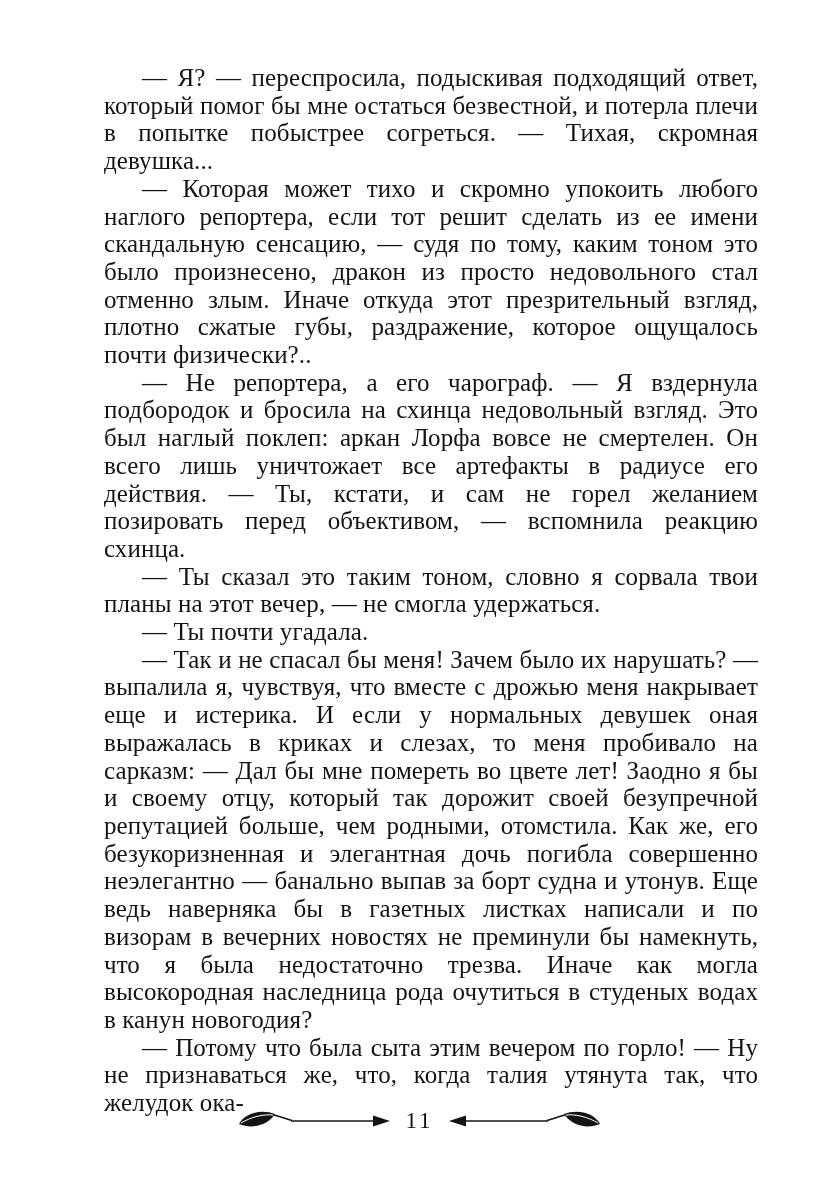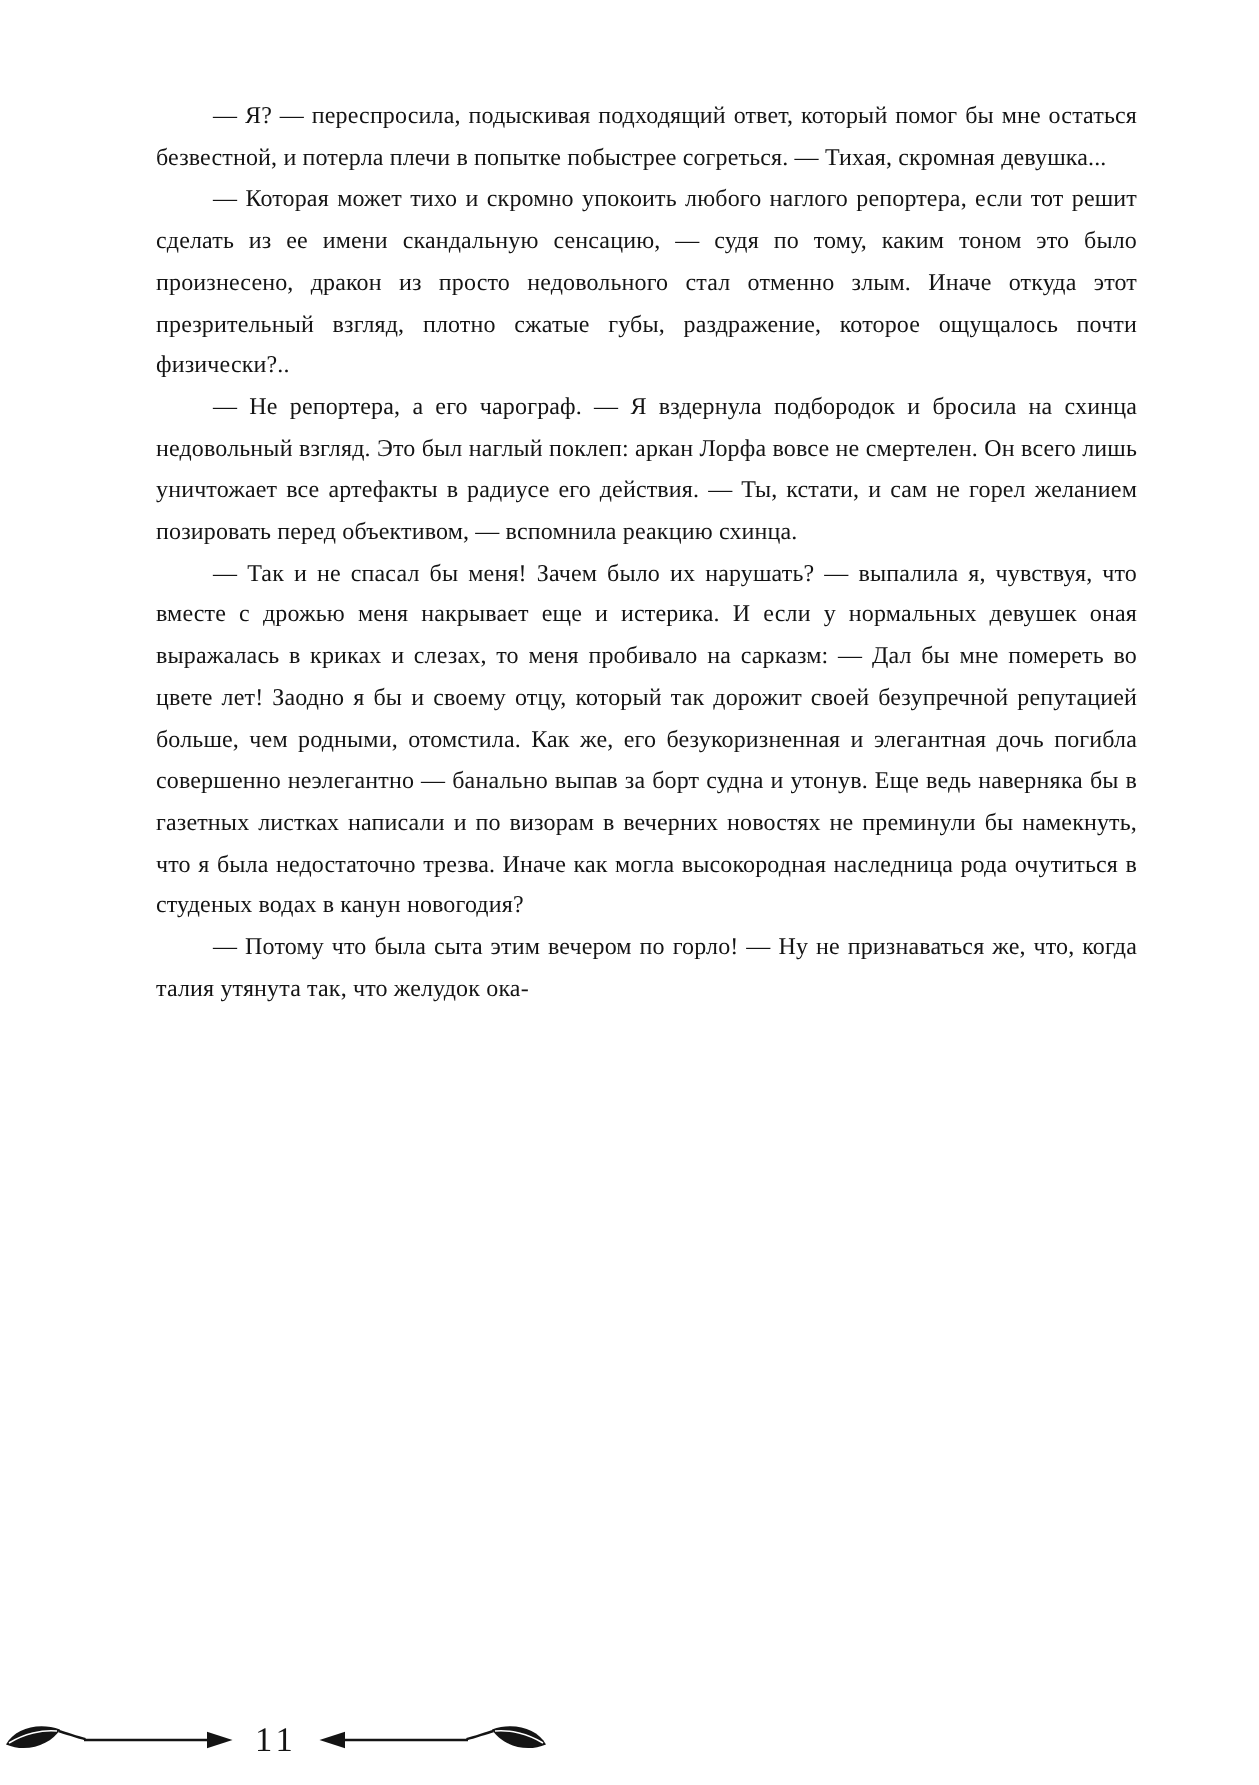--- a/index.html
+++ b/index.html
@@ -14,38 +14,39 @@
     background: #ffffff;
     overflow: hidden;
     font-family: "Liberation Serif", "DejaVu Serif", serif;
     color: #141414;
   }
   .text-block {
     position: absolute;
     left: 104px;
     top: 64px;
     width: 654px;
-    font-size: 16px;
+    font-size: 25px;
     line-height: 27.7px;
     text-align: justify;
     letter-spacing: 0.1px;
   }
   .para {
     margin: 0;
     padding: 0;
     text-indent: 38px;
   }
   .footer {
     position: absolute;
     left: 0;
     right: 0;
-    top: 1143px;
+    top: 1104px;
     height: 34px;
     display: flex;
     align-items: center;
+    justify-content: center;
     gap: 12px;
   }
   .pagenum {
     font-size: 23px;
     letter-spacing: 3px;
     color: #141414;
     line-height: 1;
     transform: translateY(-1px);
   }
   .flourish {
@@ -57,20 +58,22 @@
 </style>
 </head>
 <body>
 
 <div class="page">
 
   <div class="text-block" id="paragraphs">
       <p class="para">— Я? — переспросила, подыскивая подходящий ответ, который помог бы мне остаться безвестной, и потерла плечи в попытке побыстрее согреться. — Тихая, скромная девушка...</p>
       <p class="para">— Которая может тихо и скромно упокоить любого наглого репортера, если тот решит сделать из ее имени скандальную сенсацию, — судя по тому, каким тоном это было произнесено, дракон из просто недовольного стал отменно злым. Иначе откуда этот презрительный взгляд, плотно сжатые губы, раздражение, которое ощущалось почти физически?..</p>
       <p class="para">— Не репортера, а его чарограф. — Я вздернула подбородок и бросила на схинца недовольный взгляд. Это был наглый поклеп: аркан Лорфа вовсе не смертелен. Он всего лишь уничтожает все артефакты в радиусе его действия. — Ты, кстати, и сам не горел желанием позировать перед объективом, — вспомнила реакцию схинца.</p>
+      <p class="para">— Ты сказал это таким тоном, словно я сорвала твои планы на этот вечер, — не смогла удержаться.</p>
+      <p class="para">— Ты почти угадала.</p>
       <p class="para">— Так и не спасал бы меня! Зачем было их нарушать? — выпалила я, чувствуя, что вместе с дрожью меня накрывает еще и истерика. И если у нормальных девушек оная выражалась в криках и слезах, то меня пробивало на сарказм: — Дал бы мне помереть во цвете лет! Заодно я бы и своему отцу, который так дорожит своей безупречной репутацией больше, чем родными, отомстила. Как же, его безукоризненная и элегантная дочь погибла совершенно неэлегантно — банально выпав за борт судна и утонув. Еще ведь наверняка бы в газетных листках написали и по визорам в вечерних новостях не преминули бы намекнуть, что я была недостаточно трезва. Иначе как могла высокородная наследница рода очутиться в студеных водах в канун новогодия?</p>
       <p class="para">— Потому что была сыта этим вечером по горло! — Ну не признаваться же, что, когда талия утянута так, что желудок ока-</p>
     </div>
 
   <div class="footer">
     <svg class="flourish left" width="158" height="28" viewBox="0 0 158 28" xmlns="http://www.w3.org/2000/svg">
 
       <path d="M4,17 C10,6 26,2 40,7 C34,17 18,23 4,17 Z" fill="#141414"></path>
       <path d="M6,16 C16,10 28,7 38,8" stroke="#ffffff" stroke-width="1" fill="none"></path>
       <path d="M39,8 C46,10 51,12 57,13.5" stroke="#141414" stroke-width="1.6" fill="none"></path>

